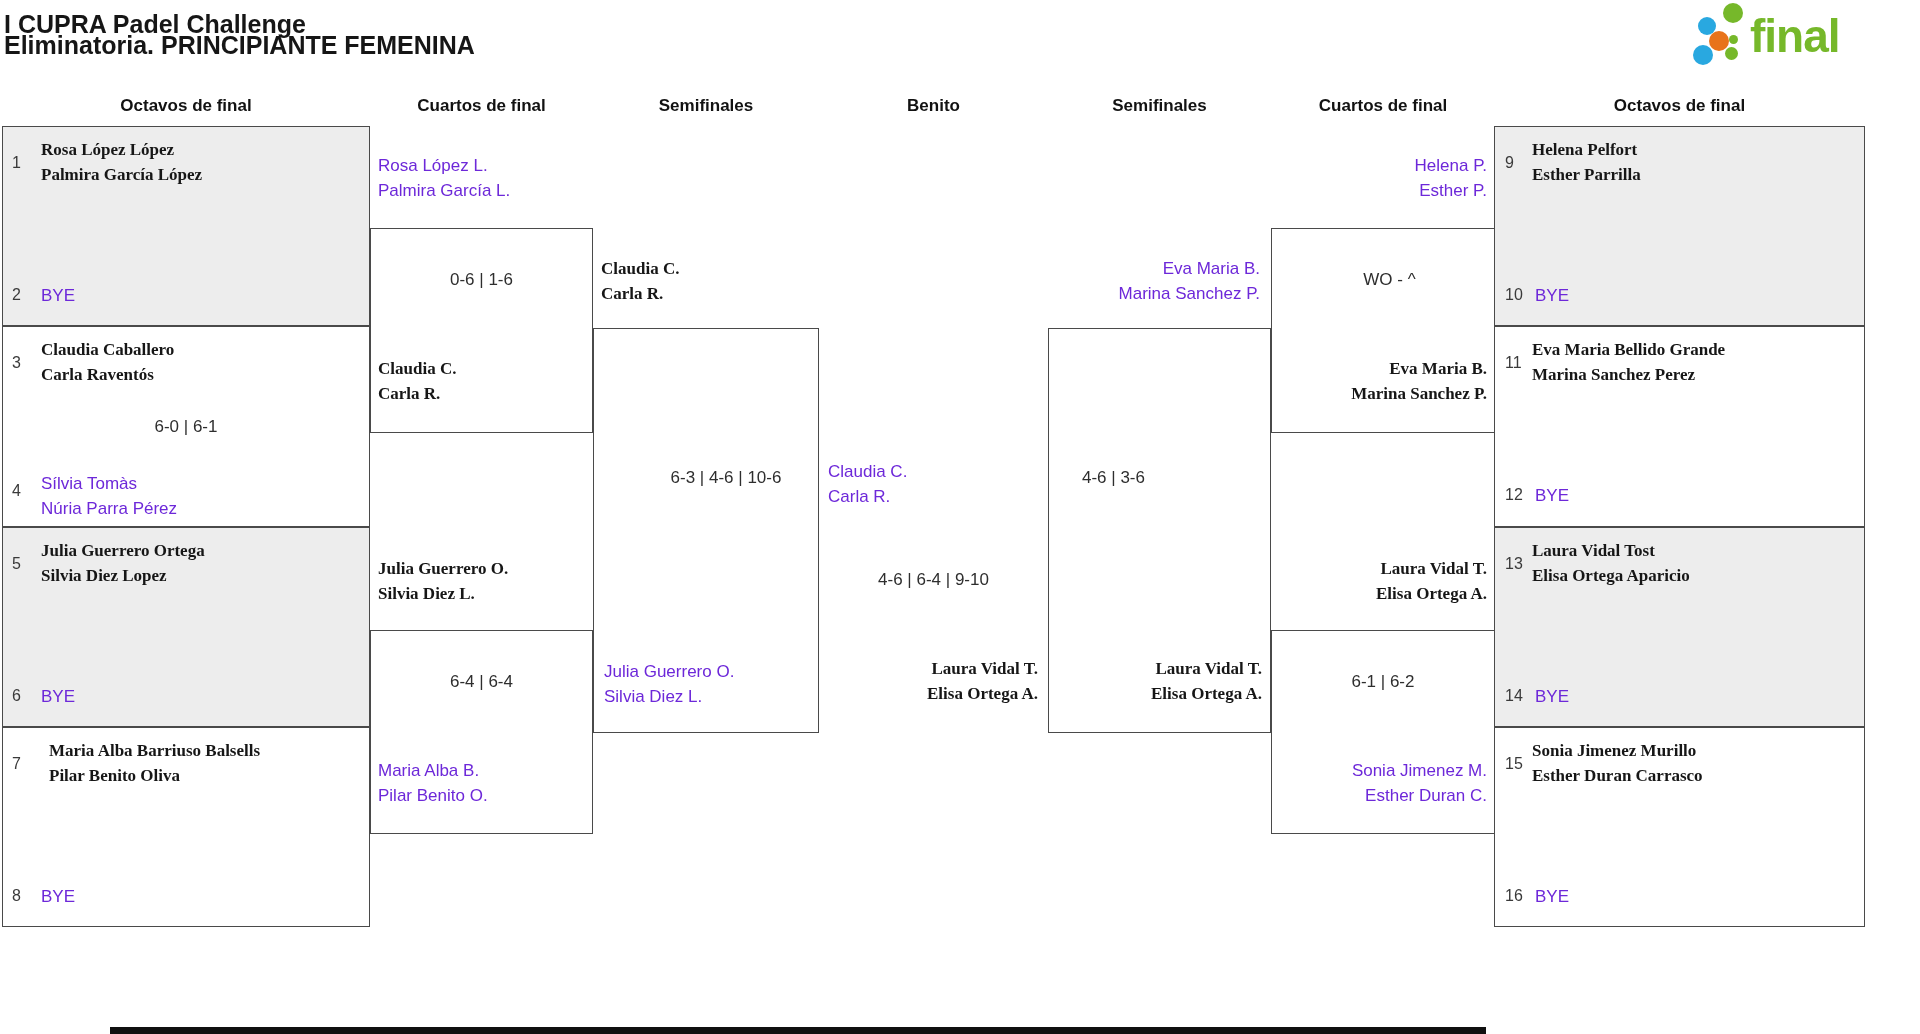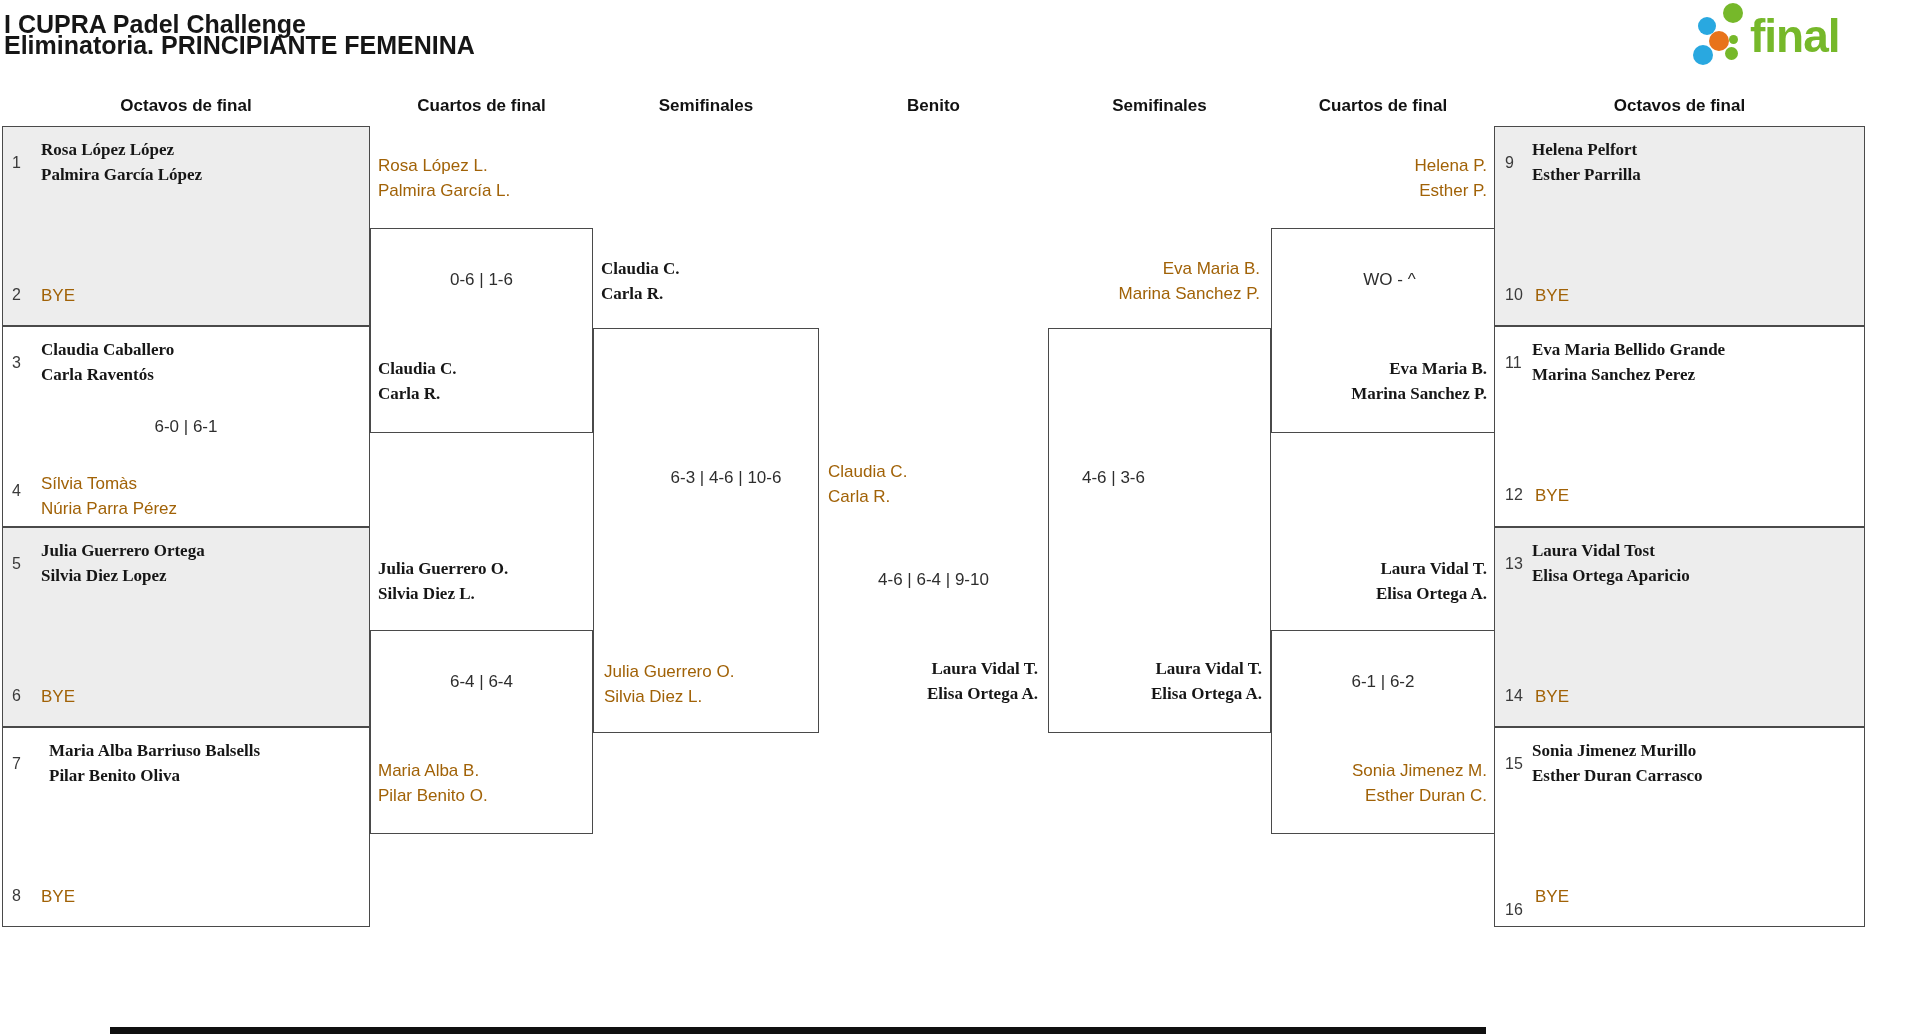--- a/index.html
+++ b/index.html
@@ -4,21 +4,21 @@
 <style>
   html,body{margin:0;padding:0;background:#ffffff;}
   #page{position:relative;width:1920px;height:1034px;background:#ffffff;overflow:hidden;
         font-family:"Liberation Sans",sans-serif;}
   .title{position:absolute;left:4px;top:3px;font-size:25px;line-height:28px;font-weight:600;color:#161616;white-space:nowrap;}
   .hdr{position:absolute;top:96px;font-size:17px;font-weight:600;color:#121212;text-align:center;white-space:nowrap;}
   .box{position:absolute;border:1px solid #4a4a4a;box-sizing:border-box;background:#ffffff;}
   .box.gray{background:#ededed;}
   .rect{position:absolute;border:1px solid #4a4a4a;box-sizing:border-box;background:transparent;}
   .seed{position:absolute;font-size:16px;line-height:20px;color:#3a3a3a;white-space:nowrap;}
-  .nm{position:absolute;font-size:17px;line-height:25px;color:#a16207;white-space:nowrap;}
+  .nm{position:absolute;font-size:17px;line-height:25px;color:#6d28d9;white-space:nowrap;}
   .nm.b{font-weight:700;color:#161616;font-family:Liberation Serif, serif;}
   .score{position:absolute;font-size:17px;line-height:20px;color:#2e2e2e;text-align:center;white-space:nowrap;}
   .rt{text-align:right;}
   .logo-text{position:absolute;left:1750px;top:10px;font-size:46px;line-height:52px;font-weight:800;letter-spacing:-1px;color:#76b82a;}
   .dot{position:absolute;border-radius:50%;}
   .bottombar{position:absolute;left:110px;top:1027px;width:1376px;height:7px;background:#101010;}
 </style>
 </head>
 <body>
 
@@ -118,21 +118,21 @@
     <span class="seed" style="left:10px;top:158px">14</span>
     <div class="nm" style="left:40px;top:156px">BYE</div>
   </div>
 
   <div class="box" style="left:1494px;top:727px;width:371px;height:200px">
     <span class="seed" style="left:10px;top:26px">15</span>
     <div class="nm b" style="left:37px;top:10px">
       <div>Sonia Jimenez Murillo</div>
         <div>Esther Duran Carrasco</div>
     </div>
-    <span class="seed" style="left:10px;top:172px">16</span>
+    <span class="seed" style="left:10px;top:158px">16</span>
     <div class="nm" style="left:40px;top:156px">BYE</div>
   </div>
 
   <div class="rect" style="left:370px;top:228px;width:223px;height:205px"></div>
   <div class="nm" style="left:378px;top:153px">
     <div>Rosa López L.</div>
       <div>Palmira García L.</div>
   </div>
   <div class="score" style="left:370px;width:223px;top:270px">0-6 | 1-6</div>
   <div class="nm b" style="left:378px;top:356px">

